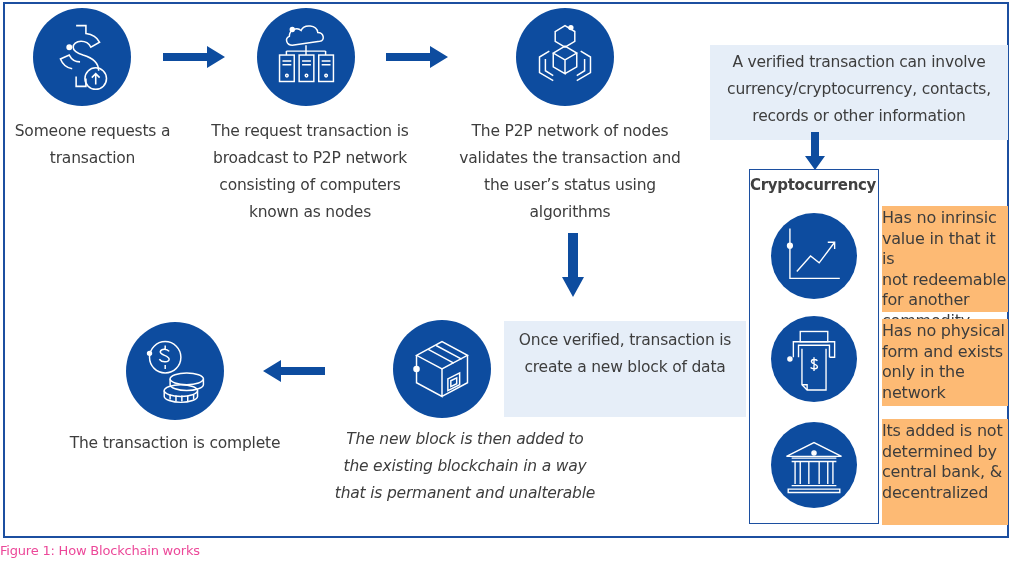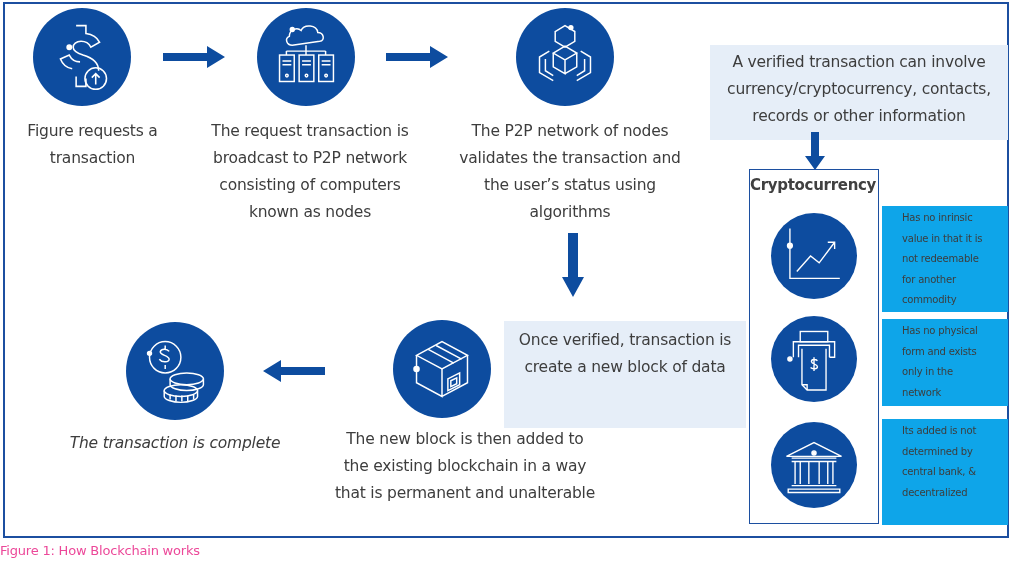--- a/index.html
+++ b/index.html
@@ -9,41 +9,41 @@
       border: 2px solid #1c4fa0; box-sizing: border-box; }
     .abs { position: absolute; }
     .circle { position: absolute; border-radius: 50%; background: #0d4c9f; }
     .circle svg { position: absolute; left: 0; top: 0; width: 100%; height: 100%; }
     .txt { position: absolute; text-align: center; font-size: 15.5px; line-height: 27px; color: #3d3d3d; letter-spacing: -0.2px; }
     .box { position: absolute; background: #e6eef8; text-align: center; font-size: 15.5px; line-height: 27px; color: #3d3d3d; letter-spacing: -0.2px; }
     .crypto-panel { position: absolute; left: 749px; top: 169px; width: 130px; height: 355px;
       border: 1.5px solid #1c4fa0; box-sizing: border-box; background: #fff; }
     .crypto-title { position: absolute; left: 0; top: 6px; width: 130px; text-align: left;
       font-weight: bold; font-size: 15px; color: #404040; letter-spacing: -0.3px; }
-    .feat { position: absolute; left: 882px; width: 126px; background: #0ea5e9; font-size: 10px;
-      line-height: 20.5px; color: #3d3d3d; padding-left: 20px; box-sizing: border-box; letter-spacing: -0.2px; }
+    .feat { position: absolute; left: 882px; width: 126px; background: #fdba74; font-size: 16px;
+      line-height: 20.5px; color: #3d3d3d; padding-left: 0; box-sizing: border-box; letter-spacing: -0.2px; }
     .caption { position: absolute; left: 0; top: 543px; font-size: 13px; color: #ec4899; letter-spacing: -0.2px; }
     .arrow svg { display: block; }
   </style>
 </head>
 <body>
 
 <div class="frame"></div>
 
 <div class="circle" style="left:33px; top:8px; width:98px; height:98px;">
   <svg viewBox="0 0 100 100" fill="none" stroke="#fff" stroke-width="1.6">
     <path d="M44 18 h10 v8 c8 1 12 5 14 9 l-9 5 c-2-4-6-6-10-6 c-5 0-8 3-8 6 c0 4 4 6 10 8 c10 3 16 8 16 16"></path>
     <path d="M40 62 c-6-1-10-5-12-10 l9-4 c2 4 6 7 11 7 M44 70 v10 h10 v-8"></path>
     <circle cx="64" cy="72" r="11"></circle>
     <path d="M64 78 v-11 M60 71 l4-4 l4 4"></path>
     <circle cx="37" cy="40" r="2.2" fill="#fff"></circle>
   </svg>
 </div>
 <div class="txt" style="left:5px; top:118px; width:175px;">
-  <div>Figure requests a</div>
+  <div>Someone requests a</div>
   <div>transaction</div>
 </div>
 
 <div class="abs arrow" style="left:163px; top:46px;">
   <svg width="62" height="22">
       <path d="M0 7 h44 v-7 l18 11 l-18 11 v-7 h-44 z" fill="#0d4c9f"></path>
     </svg>
 </div>
 
 <div class="circle" style="left:257px; top:8px; width:98px; height:98px;">
@@ -110,25 +110,25 @@
 <div class="circle" style="left:393px; top:320px; width:98px; height:98px;">
   <svg viewBox="0 0 100 100" fill="none" stroke="#fff" stroke-width="1.5">
     <path d="M24 36 l26-14 l26 14 l-26 14 z"></path>
     <path d="M24 36 v28 l26 14 v-28 M76 36 v28 l-26 14"></path>
     <path d="M36 30 l26 14 M44 26 l26 14"></path>
     <path d="M56 60 l12-6 v12 l-12 6 z"></path>
     <path d="M59 62 l6-3 v6 l-6 3 z"></path>
     <circle cx="24" cy="50" r="2.6" fill="#fff"></circle>
   </svg>
 </div>
-<div class="box" style="left:504px; top:321px; width:242px; height:107px; padding-top:6px; box-sizing:border-box;">
+<div class="box" style="left:504px; top:321px; width:242px; height:96px; padding-top:6px; box-sizing:border-box;">
   <div>Once verified, transaction is</div>
   <div>create a new block of data</div>
 </div>
-<div class="txt" style="left:320px; top:426px; width:290px;">
+<div class="txt" style="left:320px; top:426px; width:290px;font-style:italic;">
   <div>The new block is then added to</div>
   <div>the existing blockchain in a way</div>
   <div>that is permanent and unalterable</div>
 </div>
 
 <div class="abs arrow" style="left:263px; top:360px;">
   <svg width="62" height="22">
       <path d="M62 7 h-44 v-7 l-18 11 l18 11 v-7 h44 z" fill="#0d4c9f"></path>
     </svg>
 </div>
@@ -138,21 +138,21 @@
     <circle cx="40" cy="36" r="16"></circle>
     <path d="M44 30 c-2-3-8-3-9 0 c-1 4 9 4 9 8 c0 3-7 4-10 0 M40 24 v4 M40 44 v4"></path>
     <circle cx="24" cy="32" r="2" fill="#fff"></circle>
     <ellipse cx="62" cy="58" rx="17" ry="6"></ellipse>
     <path d="M45 58 v6 c0 3 8 6 17 6 c9 0 17-3 17-6 v-6"></path>
     <ellipse cx="56" cy="70" rx="17" ry="6"></ellipse>
     <path d="M39 70 v6 c0 3 8 6 17 6 c9 0 17-3 17-6 v-6"></path>
     <path d="M45 74 v5 M51 75 v6 M57 75 v6 M63 75 v6 M69 74 v5"></path>
   </svg>
 </div>
-<div class="txt" style="left:40px; top:430px; width:270px;font-style:italic;">
+<div class="txt" style="left:40px; top:430px; width:270px;">
   <div>The transaction is complete</div>
 </div>
 
 <div class="crypto-panel">
   <div class="crypto-title">Cryptocurrency</div>
 </div>
 
 <div class="circle" style="left:771px; top:213px; width:86px; height:86px;">
   <svg viewBox="0 0 100 100" fill="none" stroke="#fff" stroke-width="1.6">
     <path d="M22 18 v58 h58"></path>

